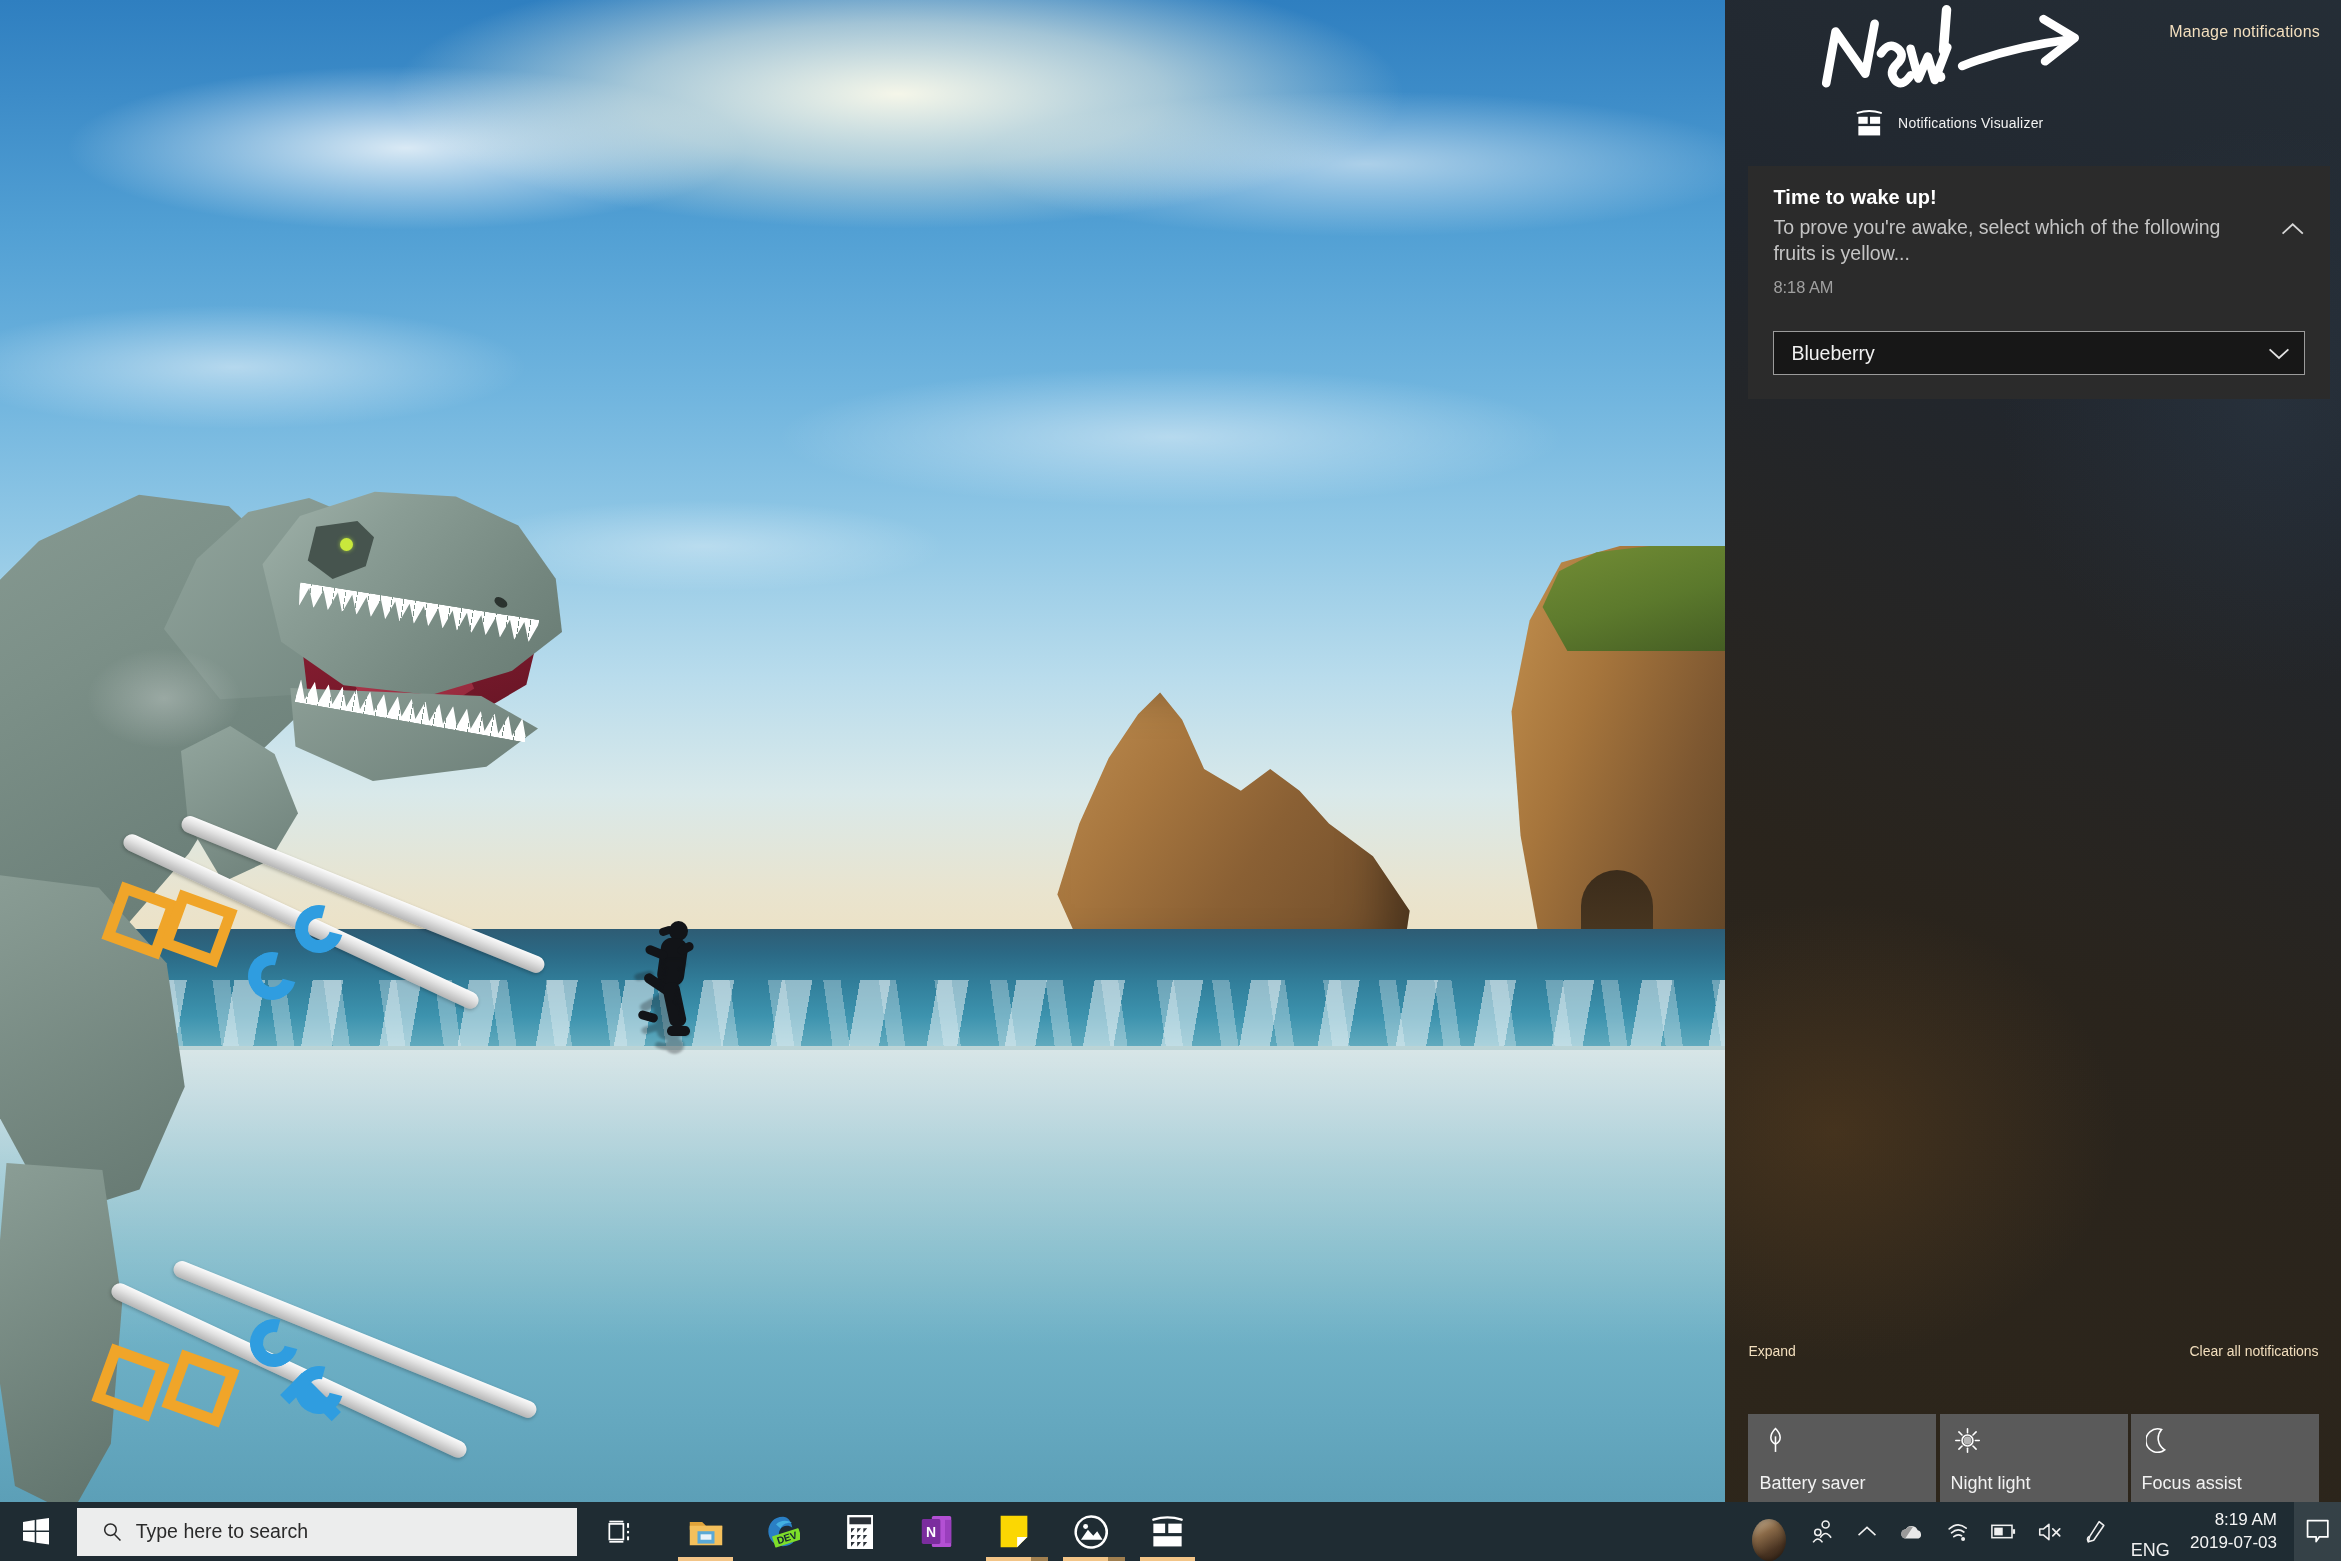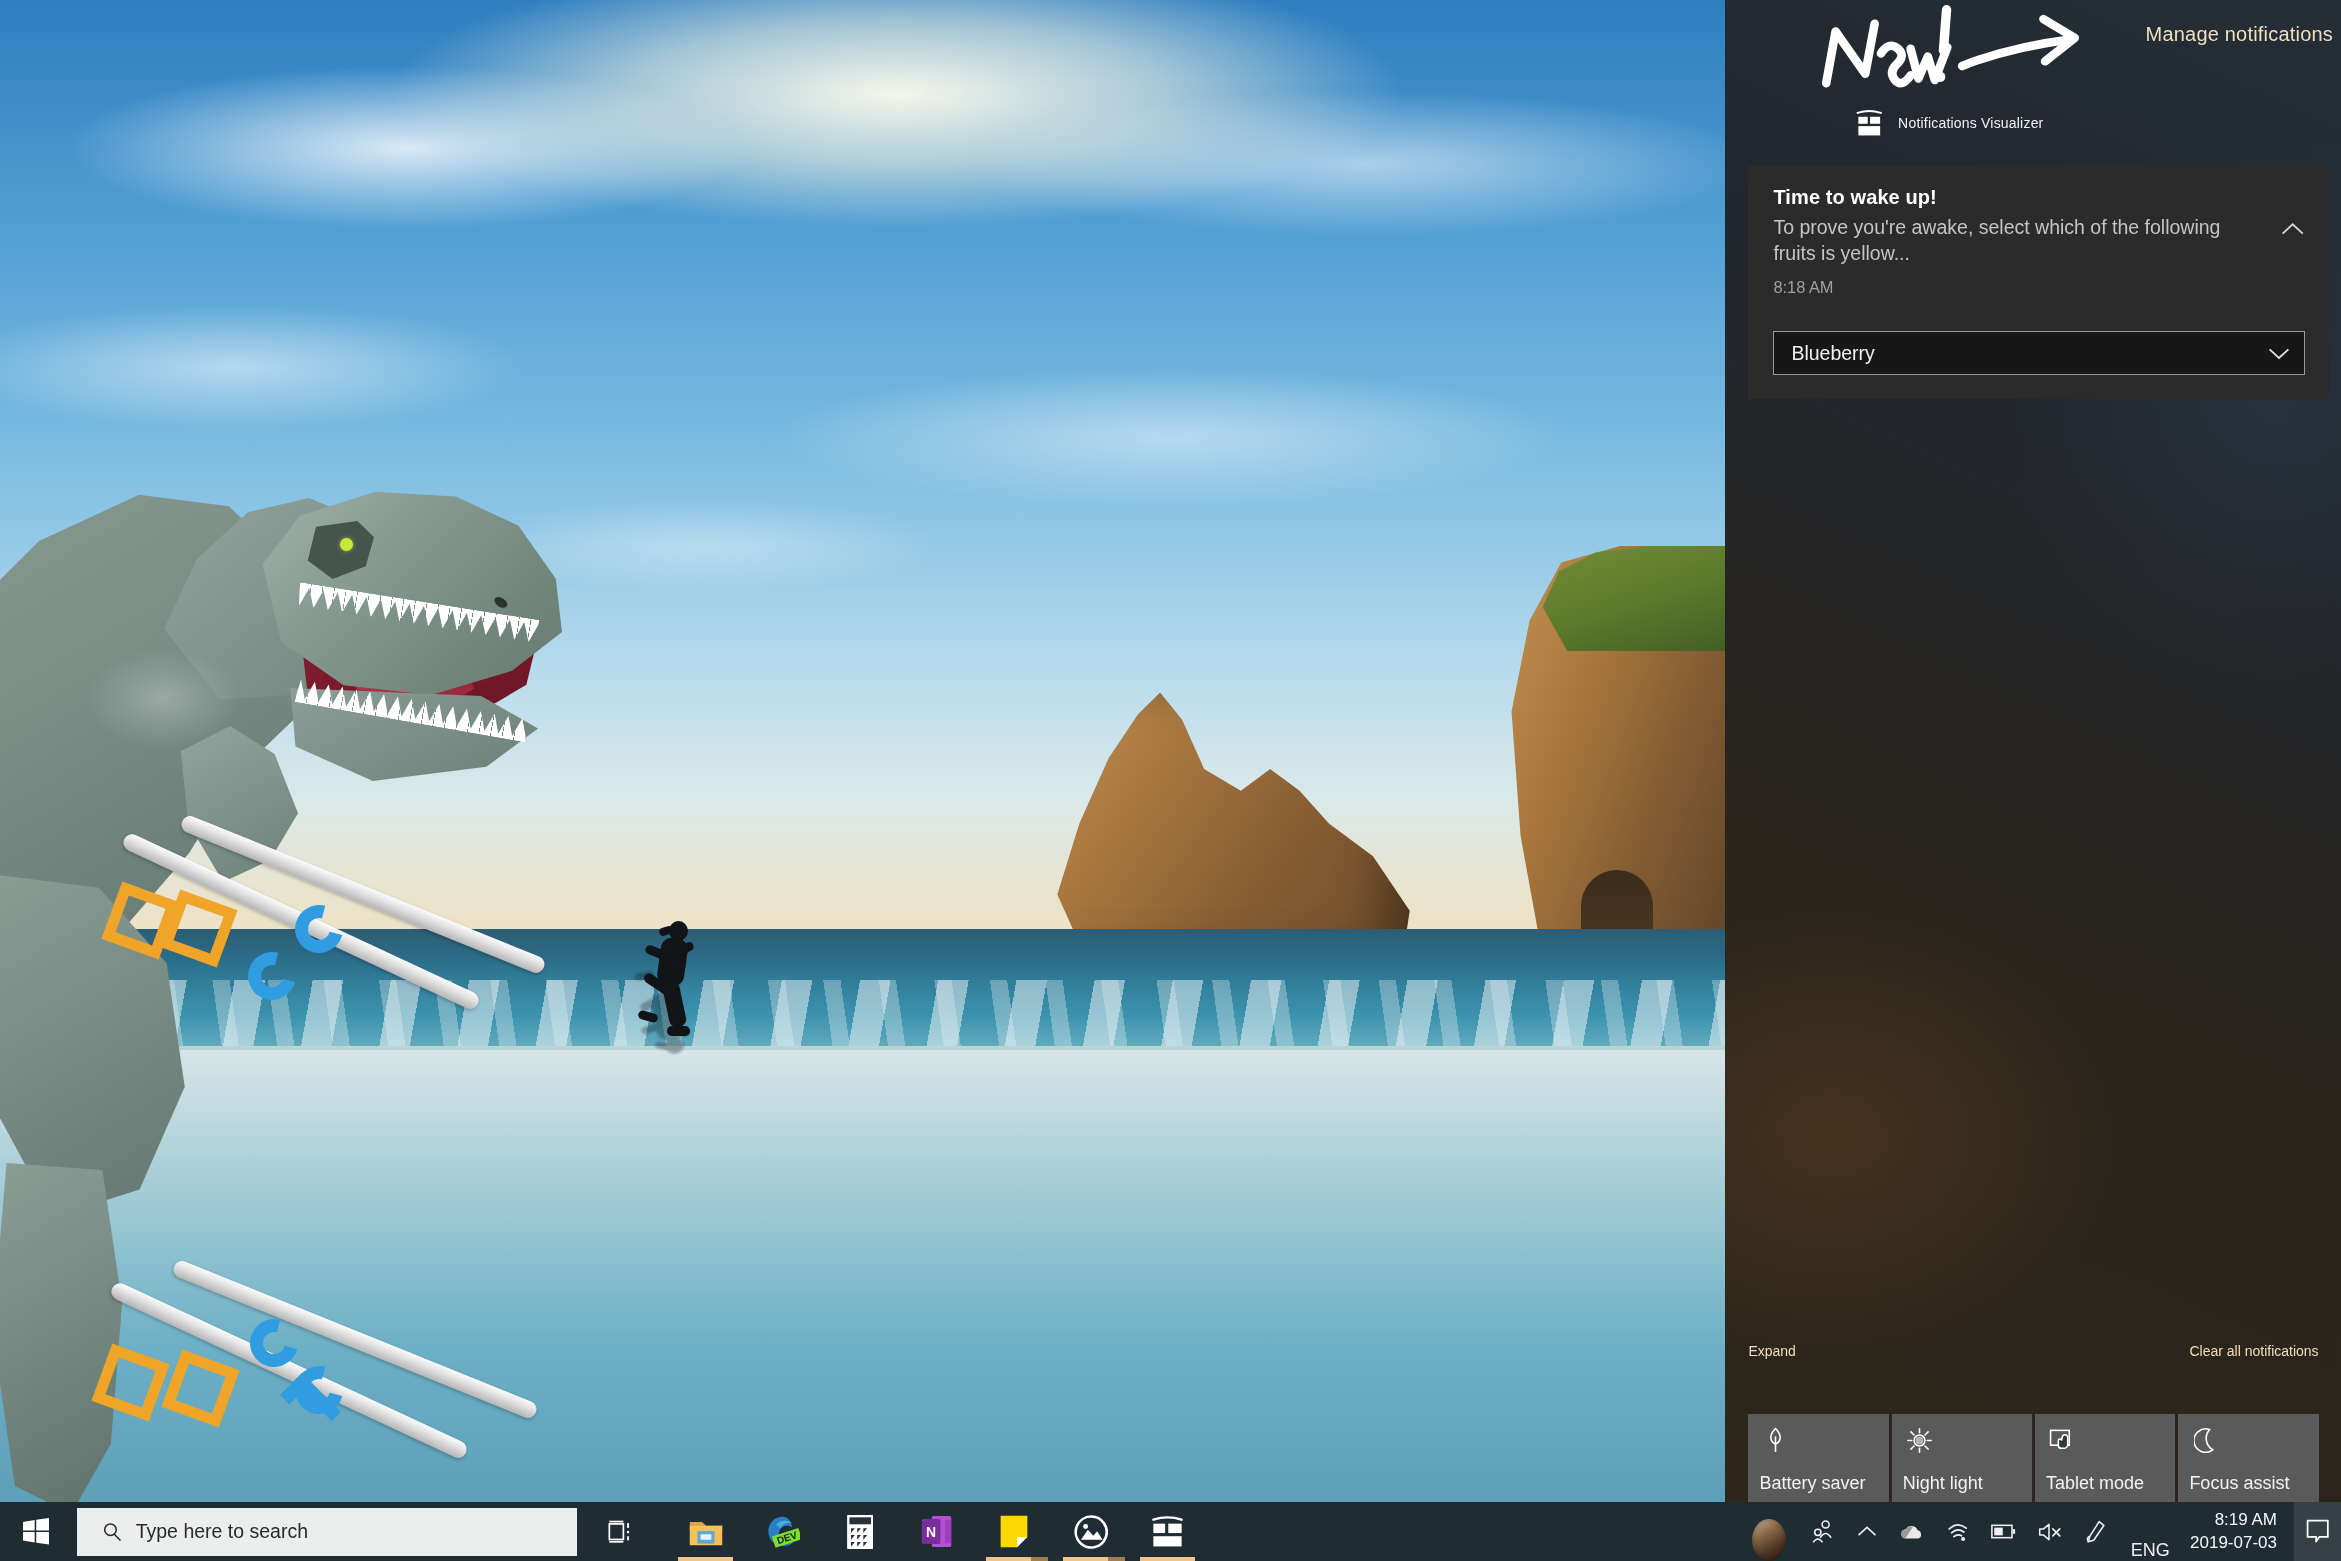--- a/index.html
+++ b/index.html
@@ -235,22 +235,22 @@
     content:""; position:absolute; inset:0;
     background:
       radial-gradient(ellipse 406px 328px at 109px 1132px, rgba(150,95,35,.24), rgba(0,0,0,0) 70%),
       radial-gradient(ellipse 375px 390px at 546px 406px, rgba(60,80,100,.22), rgba(0,0,0,0) 72%);
     pointer-events: none;
   }
 
   .ac-top { position: relative; height: 172px; }
   .new-scribble { position: absolute; left: 84px; top: 4.7px; width: 297px; height: 86px; }
   .manage-link {
-    position: absolute; right: 9px; top: 23.4px;
-    color: #f3dfbe; font-size: 20px; letter-spacing: 0.2px; cursor: pointer;
+    position: absolute; right: 22px; top: 23.4px;
+    color: #f3dfbe; font-size: 16px; letter-spacing: 0.2px; cursor: pointer;
   }
   .app-header {
     position: absolute; left: 131px; top: 109px;
     display: flex; align-items: center; gap: 15.6px;
   }
   .app-header .viz-icon { width: 26.5px; height: 28px; }
   .app-header .app-name { color: #f2f2f2; font-size: 14px; font-weight: 400; letter-spacing: 0.2px; }
 
   
   .notif-card {
@@ -514,29 +514,20 @@
               <line x1="5" y1="5" x2="9" y2="9"></line>
               <line x1="23" y1="23" x2="27" y2="27"></line>
               <line x1="27" y1="5" x2="23" y2="9"></line>
               <line x1="9" y1="23" x2="5" y2="27"></line>
             </g>
           </svg>
         </span>
         <span class="qa-label">Night light</span>
       </div>
 
-      <div class="qa-tile">
-        <span class="qa-icon">
-          <svg width="26.5" height="25" viewBox="0 0 34 32">
-            <rect x="2" y="3" width="24" height="19" fill="none" stroke="#fff" stroke-width="2"></rect>
-            <path d="M17 12 a3.5 3.5 0 0 1 7 0 v9 a5 5 0 0 1 -5 5 h-3 a4 4 0 0 1 -4 -4 v-6 a2 2 0 0 1 4 0 z" fill="#2f3a33" stroke="#fff" stroke-width="2"></path>
-          </svg>
-        </span>
-        <span class="qa-label">Tablet mode</span>
-      </div>
 
       <div class="qa-tile">
         <span class="qa-icon">
           <svg width="23.4" height="25" viewBox="0 0 30 32">
             <path d="M20 2 a15 15 0 1 0 4 26 a17 17 0 0 1 -4 -26 z" fill="none" stroke="#fff" stroke-width="2"></path>
           </svg>
         </span>
         <span class="qa-label">Focus assist</span>
       </div>
 

